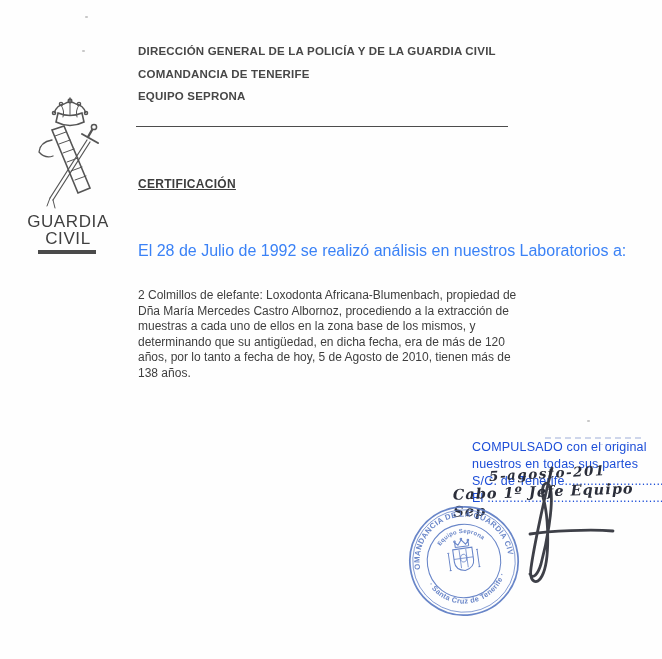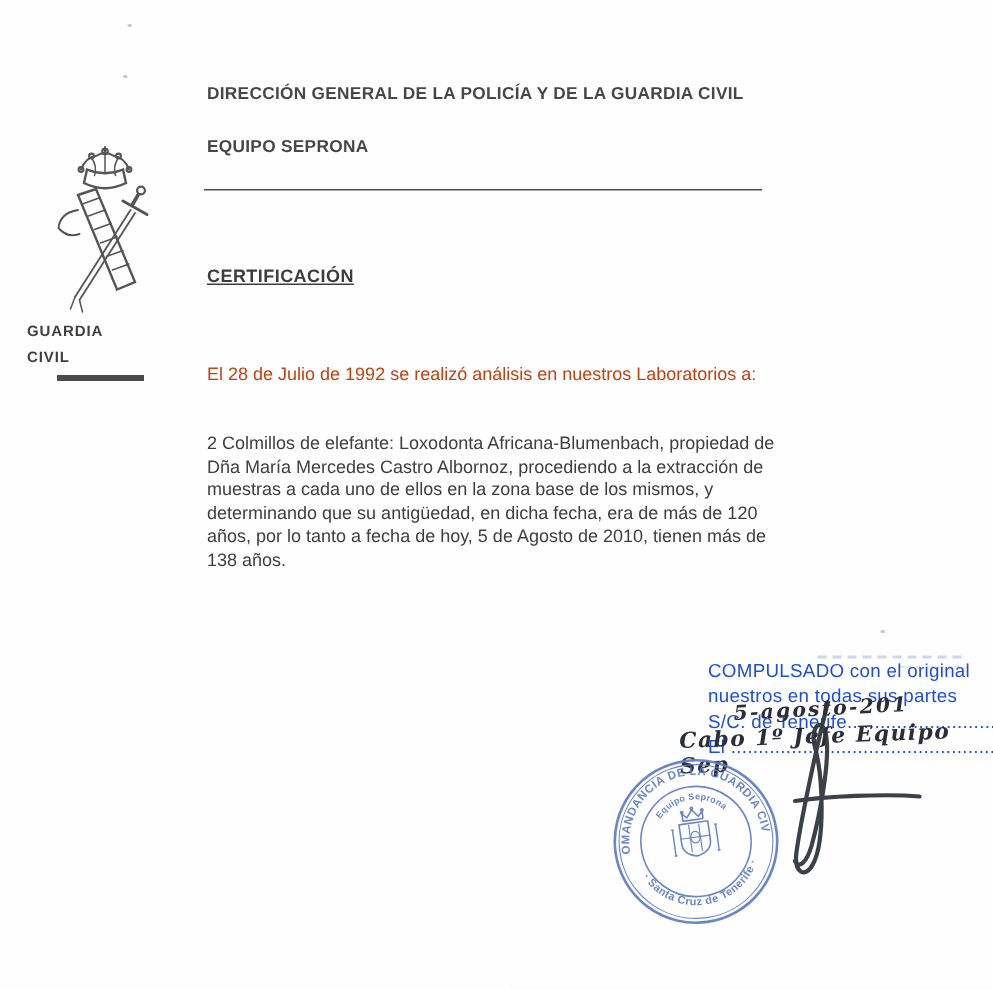--- a/index.html
+++ b/index.html
@@ -12,33 +12,33 @@
     position:relative;width:662px;height:659px;background:#fefefe;
     overflow:hidden;
   }
   .abs{position:absolute;}
 
   
   .speck{position:absolute;width:3px;height:2px;background:#9a9a9a;opacity:.55;border-radius:1px;}
 
   
   .header{left:138px;top:40px;color:#474747;font-size:11.5px;font-weight:600;letter-spacing:.2px;}
-  .header div{line-height:22.5px;white-space:nowrap;margin-top:12px;}
+  .header div{line-height:22.5px;white-space:nowrap;}
   .header-underline{left:136px;top:126px;width:372px;border-top:1.6px solid #4c4c4c;}
 
   
   .logo-emblem{left:28px;top:96px;}
-  .logo-text{left:18px;top:214px;width:100px;text-align:left;color:#3f3f3f;
-    font-size:10px;font-weight:bold;letter-spacing:.6px;line-height:16.5px;}
+  .logo-text{left:18px;top:214px;width:100px;text-align:center;color:#3f3f3f;
+    font-size:17px;font-weight:normal;letter-spacing:.6px;line-height:16.5px;}
   .logo-bar{left:38px;top:250px;width:58px;height:4px;background:#4a4a4a;}
 
   
   .title{left:138px;top:177px;color:#3d3d3d;font-size:12px;font-weight:bold;
     text-decoration:underline;letter-spacing:.3px;}
-  .intro{left:138px;top:242px;color:#c2410c;font-size:12px;white-space:nowrap;}
+  .intro{left:138px;top:242px;color:#3b82f6;font-size:16px;white-space:nowrap;}
   .paragraph{left:138px;top:288px;width:478px;color:#3e3e3e;font-size:12px;
     line-height:15.6px;white-space:pre-line;}
   .closing{left:138px;top:407px;width:478px;color:#3e3e3e;font-size:12px;
     line-height:19.5px;white-space:pre-line;}
 
   
   .compulsado{left:472px;top:439px;color:#1d4ed8;font-size:12.5px;line-height:17px;
     letter-spacing:.2px;}
   .compulsado div{white-space:nowrap;}
   .ghost-marks{left:545px;top:437px;width:96px;border-top:2px dashed rgba(130,150,205,.38);}
@@ -91,20 +91,21 @@
     </g>
   </svg>
   <div class="abs logo-text">
     <div>GUARDIA</div>
     <div>CIVIL</div>
   </div>
   <div class="abs logo-bar"></div>
 
   <div class="abs header">
     <div>DIRECCIÓN GENERAL DE LA POLICÍA Y DE LA GUARDIA CIVIL</div>
+    <div>COMANDANCIA DE TENERIFE</div>
     <div>EQUIPO SEPRONA</div>
   </div>
   <div class="abs header-underline"></div>
 
   <div class="abs title">CERTIFICACIÓN</div>
   <div class="abs intro">El 28 de Julio de 1992 se realizó análisis en nuestros Laboratorios a:</div>
   <div class="abs paragraph">2 Colmillos de elefante: Loxodonta Africana-Blumenbach, propiedad de
 Dña María Mercedes Castro Albornoz, procediendo a la extracción de
 muestras a cada uno de ellos en la zona base de los mismos, y
 determinando que su antigüedad, en dicha fecha, era de más de 120

